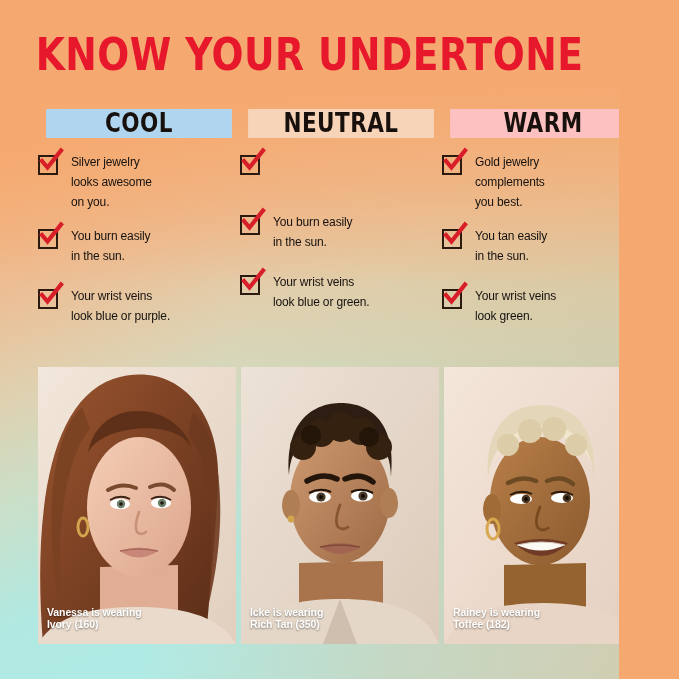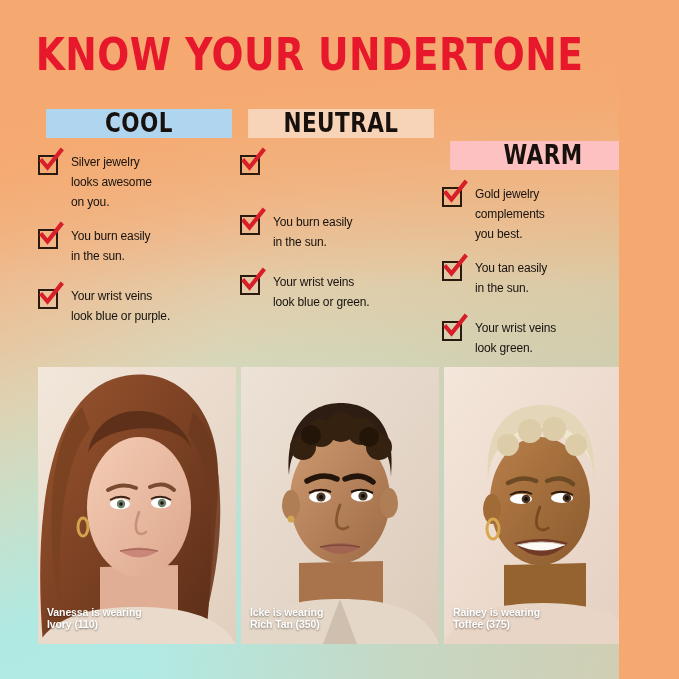--- a/index.html
+++ b/index.html
@@ -72,21 +72,21 @@
 
   
   .column {
     position: absolute;
     top: 109px;
     width: 202px;
     z-index: 5;
   }
   #col-0 { left: 38px; }
   #col-1 { left: 240px; }
-  #col-2 { left: 442px; margin-top: 32px; }
+  #col-2 { left: 442px; }
 
   .col-header {
     height: 29px;
     line-height: 29px;
     text-align: center;
     font-family: "Liberation Sans Narrow", "DejaVu Sans Condensed", "Liberation Sans", sans-serif;
     font-weight: bold;
     font-size: 26px;
     color: #17100c;
     letter-spacing: 0.5px;
@@ -336,21 +336,21 @@
         <path d="M82 184 q19 -7 38 0 q-19 13 -38 0 Z" fill="#C98779"></path>
         <path d="M82 184 q19 -4 38 0" stroke="#A9685C" stroke-width="1.4" fill="none"></path>
 
         <ellipse cx="45" cy="160" rx="5" ry="9" fill="none" stroke="#D3A44F" stroke-width="3"></ellipse>
 
         <path d="M0 277 C18 246 60 240 99 240 C138 240 180 246 198 277 Z" fill="#E9DACB"></path>
 
         <rect width="198" height="277" fill="url(#vg)"></rect>
       </svg>
       <div class="caption">Vanessa is wearing
-Ivory (110)</div>
+Ivory (160)</div>
     </div>
 
     <div class="photo" id="photo-1">
       <svg class="portrait" viewBox="0 0 198 277" preserveAspectRatio="xMidYMid slice">
         <defs>
           <linearGradient id="bg1" x1="0" y1="0" x2="1" y2="1">
             <stop offset="0%" stop-color="#EDE2D7"></stop>
               <stop offset="100%" stop-color="#DCCBBA"></stop>
           </linearGradient>
           <linearGradient id="sk1" x1="0" y1="0" x2="1" y2="1">
@@ -448,18 +448,18 @@
         <path d="M73 178 q25 -6 48 0" stroke="#D8CFC0" stroke-width="1" fill="none"></path>
 
         <ellipse cx="49" cy="162" rx="6" ry="10" fill="none" stroke="#D9A84E" stroke-width="3"></ellipse>
 
         <path d="M62 240 q38 34 80 8" stroke="#D9A84E" stroke-width="2" fill="none"></path>
         <path d="M60 250 q42 38 86 8" stroke="#D9A84E" stroke-width="2" fill="none"></path>
 
         <path d="M0 277 C16 244 58 236 99 236 C140 236 184 244 198 277 Z" fill="#E8D5C6"></path>
       </svg>
       <div class="caption">Rainey is wearing
-Toffee (375)</div>
+Toffee (182)</div>
     </div>
 
   </div>
 
 </div>
 
 </body></html>

